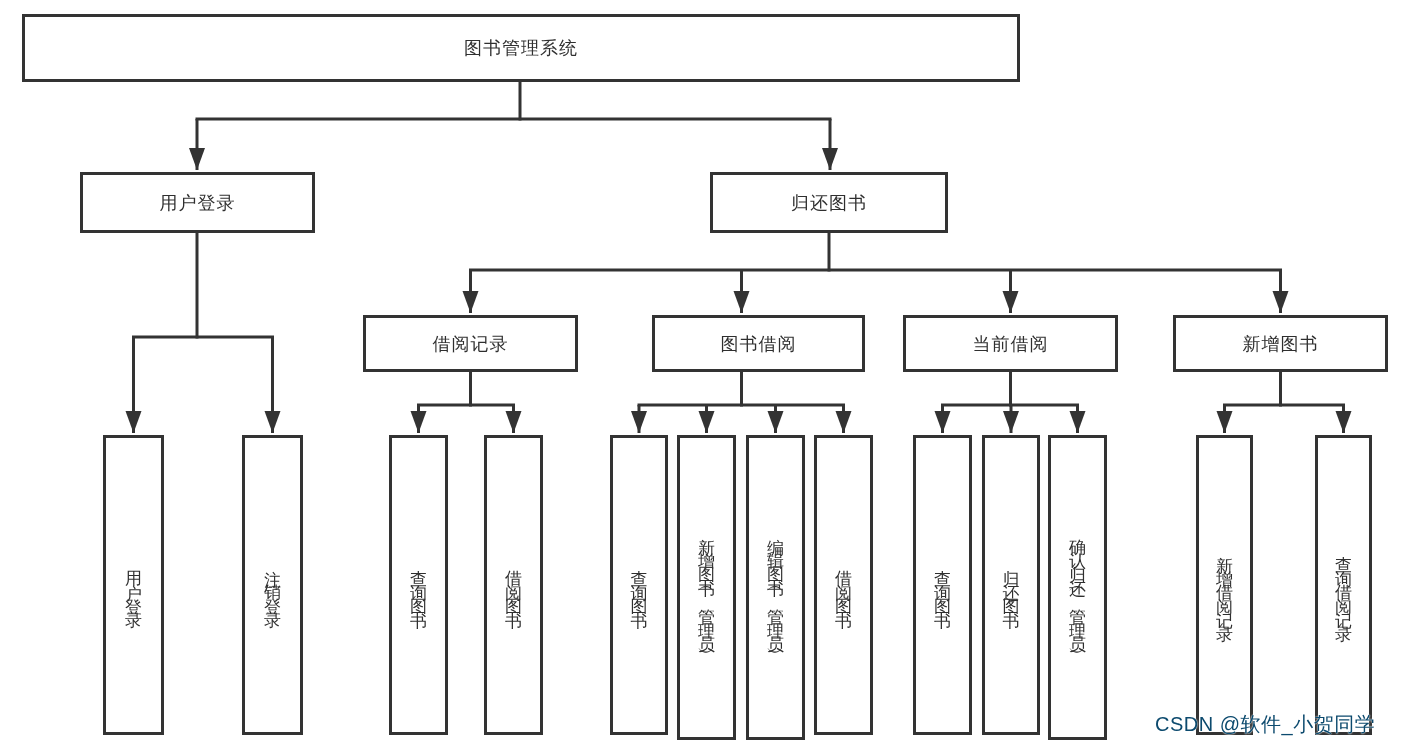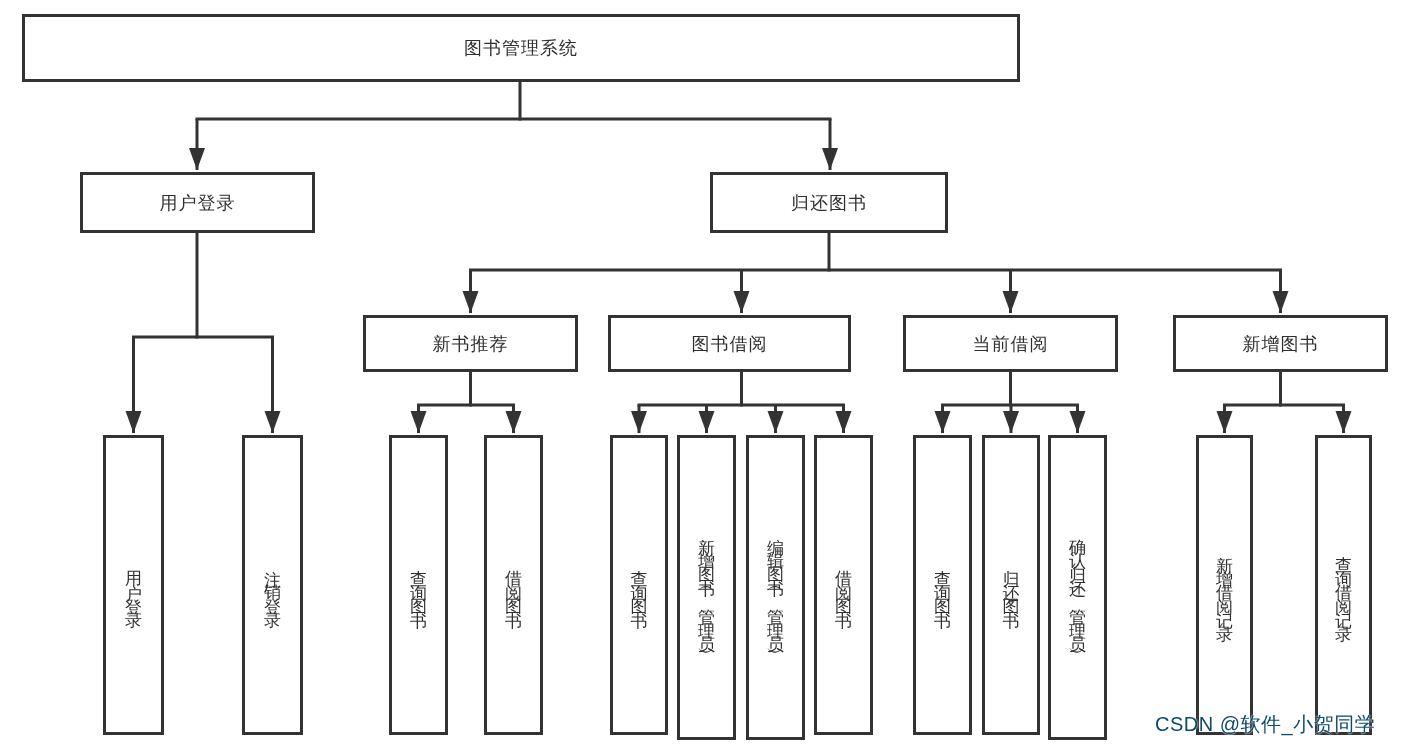--- a/index.html
+++ b/index.html
@@ -132,23 +132,23 @@
   </div>
 
   <div class="box h-label" style="left:80px;top:172px;width:235px;height:61px">
     <span>用户登录</span>
   </div>
   <div class="box h-label" style="left:710px;top:172px;width:238px;height:61px">
     <span>归还图书</span>
   </div>
 
   <div class="box h-label" style="left:363px;top:315px;width:215px;height:57px">
-    <span>新书推荐</span>
-  </div>
-  <div class="box h-label" style="left:608px;top:315px;width:243px;height:57px">
+    <span>借阅记录</span>
+  </div>
+  <div class="box h-label" style="left:652px;top:315px;width:213px;height:57px">
     <span>图书借阅</span>
   </div>
   <div class="box h-label" style="left:903px;top:315px;width:215px;height:57px">
     <span>当前借阅</span>
   </div>
   <div class="box h-label" style="left:1173px;top:315px;width:215px;height:57px">
     <span>新增图书</span>
   </div>
 
   <div class="box v-label" style="left:103px;top:435px;width:61px;height:300px">

